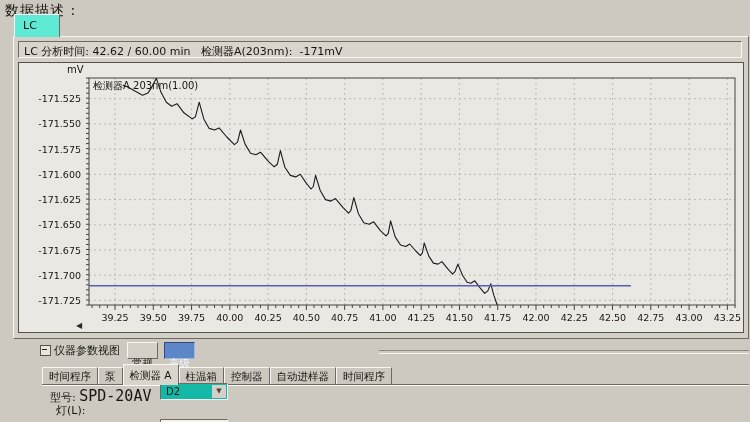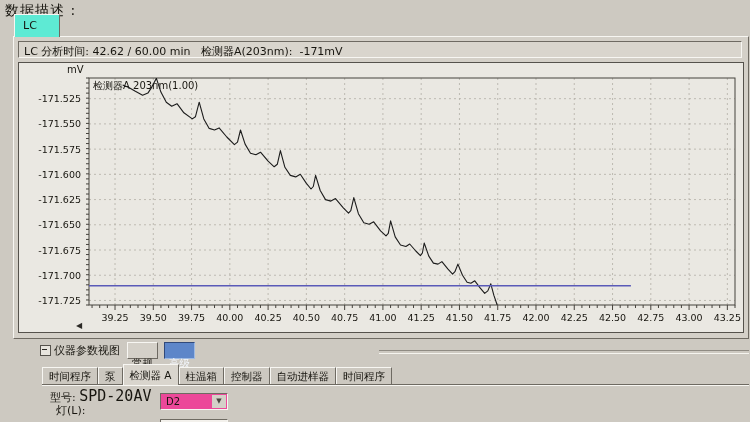--- a/index.html
+++ b/index.html
@@ -54,21 +54,21 @@
     border-top:1px solid #f7f6f2;border-left:1px solid #f7f6f2;border-right:1px solid #6e6a62;
     border-bottom:1px solid #6e6a62;font-size:10.5px;white-space:nowrap;}
   .ptab.active{height:21px;background:#d9d5cd;border-bottom:none;padding-top:4px;
     position:relative;z-index:2;text-align:right;}
   #tabs-baseline{left:29px;top:44px;width:707px;height:1px;background:#f7f6f2;
     border-top:1px solid #6e6a62;}
 
   #model-row{left:37px;top:47px;}
   #model-row .val{font-family:"DejaVu Sans Mono","Liberation Mono",monospace;font-size:15px;}
   #lamp-label{left:43px;top:63px;}
-  #lamp-combo{left:147px;top:53px;width:68px;height:17px;background:#ec4899;
+  #lamp-combo{left:147px;top:43px;width:68px;height:17px;background:#14b8a6;
     box-sizing:border-box;font-size:10px;padding:2px 0 0 5px;}
   #lamp-combo .dd{position:absolute;right:1px;top:1px;width:14px;height:13px;
     background:#d4d0c8;text-align:center;font-size:7px;line-height:13px;color:#4a4741;}
   #partial-field{left:147px;top:79px;width:68px;height:14px;background:#f3f1ec;
     box-sizing:border-box;}
 </style>
 </head>
 <body>
 
 <div class="abs" id="data-desc">数据描述 :</div>

